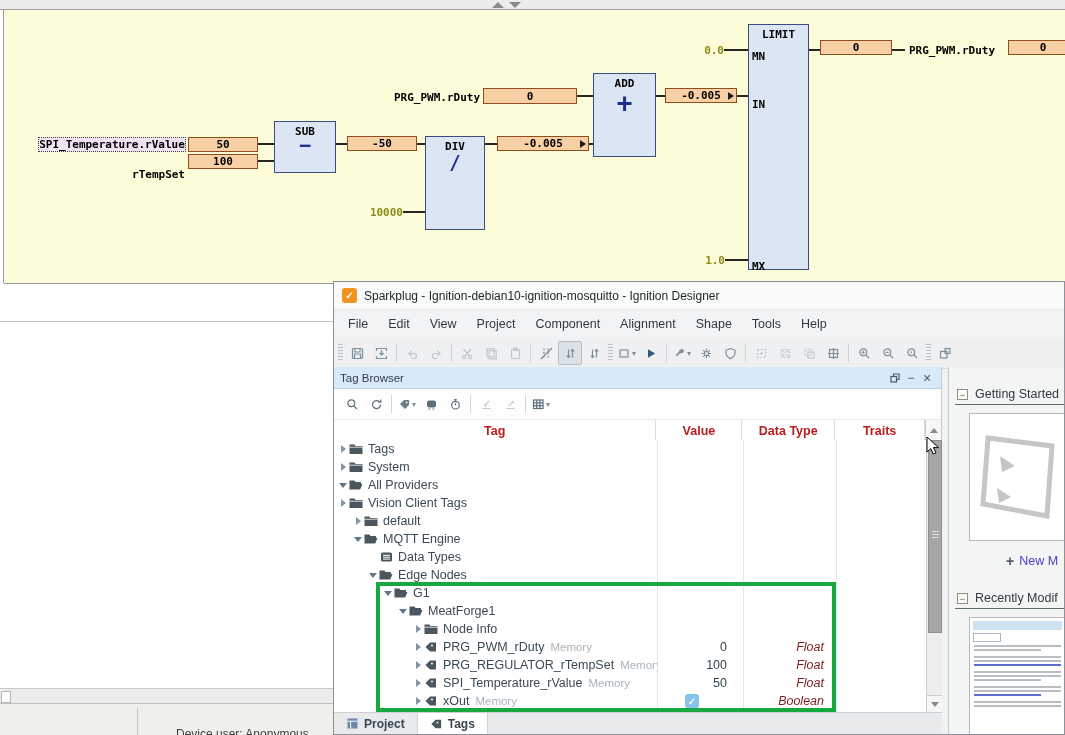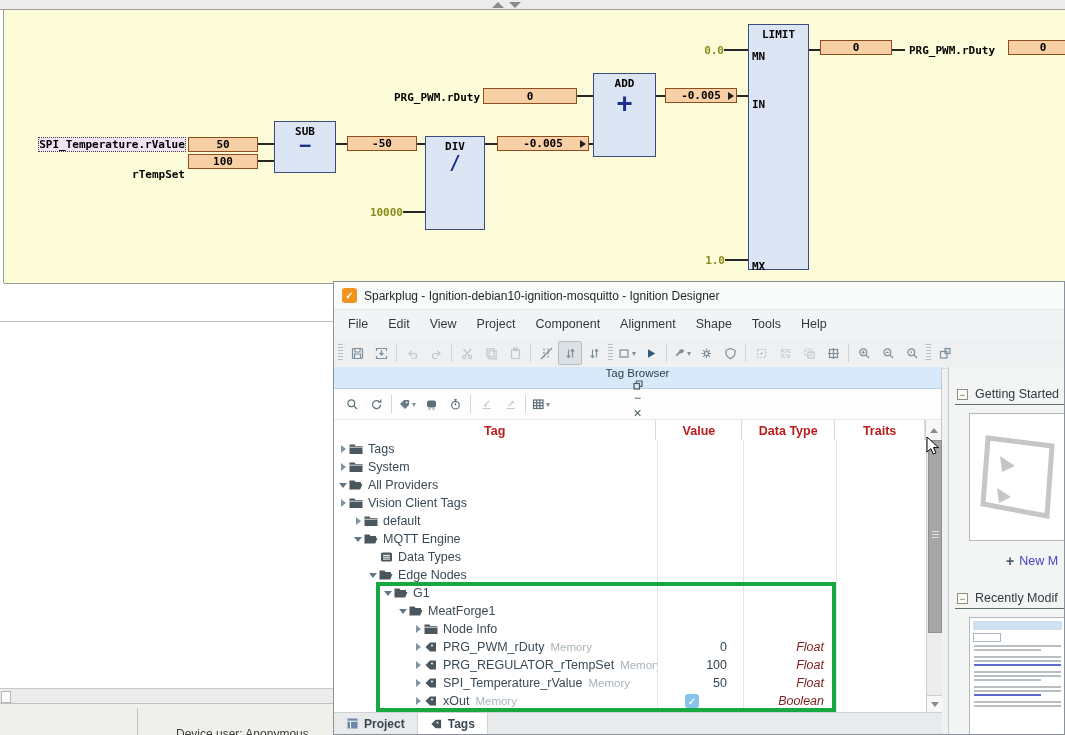--- a/index.html
+++ b/index.html
@@ -50,21 +50,21 @@
   .tbtn{width:24px;height:24px;display:flex;align-items:center;justify-content:center;color:#7e8f9b;flex:0 0 auto;}
   .tbtn.disabled{color:#bfc8cd;}
   .tbtn.pressed{background:#dce1e5;border:1px solid #b6bdc2;border-radius:2px;box-sizing:border-box;}
   .tbtn svg{stroke:currentColor;fill:none;stroke-width:1.2;}
   .tsep{width:1px;height:18px;background:#d2d5d7;margin:0 3px;flex:0 0 auto;}
   .tgrip{width:5px;height:18px;margin:0 2px;flex:0 0 auto;
     background:repeating-linear-gradient(to bottom,#b9c0c5 0 1px,transparent 1px 3px);}
   .caret{font-size:8px;color:#7e8f9b;margin-left:1px;}
   
   .tb-panel{position:absolute;left:0;top:85px;width:608px;height:367px;background:#ffffff;border-right:1px solid #c6cacc;box-sizing:border-box;}
-  .tb-header{height:21px;background:#d8eaf9;border-bottom:1px solid #bcd3e5;display:flex;align-items:center;padding:0 6px;flex-direction:column;}
+  .tb-header{height:21px;background:#d8eaf9;border-bottom:1px solid #bcd3e5;display:flex;align-items:center;padding:0 6px;}
   .tb-title{font-size:11.5px;color:#2f3e48;flex:1;}
   .winbtn{width:16px;height:16px;display:flex;align-items:center;justify-content:center;color:#4a5a64;font-size:12px;}
   .winbtn svg{stroke:#4a5a64;fill:none;stroke-width:1.2;}
   .tb-toolbar{height:30px;background:#fdfdfd;border-bottom:1px solid #e4e7e9;display:flex;align-items:center;padding:0 6px;}
   .tb-toolbar .tbtn{color:#5f6f79;}
   .tb-toolbar .tbtn.disabled{color:#bfc8cd;}
   .tb-thead{height:22px;display:flex;border-bottom:1px solid #cfd4d7;box-sizing:border-box;background:#fff;}
   .th{font-size:12.5px;font-weight:bold;color:#b91c1c;display:flex;align-items:center;justify-content:center;
     border-right:1px solid #d9dde0;box-sizing:border-box;}
   .th.c-tag{width:323px;} .th.c-val{width:86px;} .th.c-dt{width:93px;} .th.c-tr{width:90px;}

